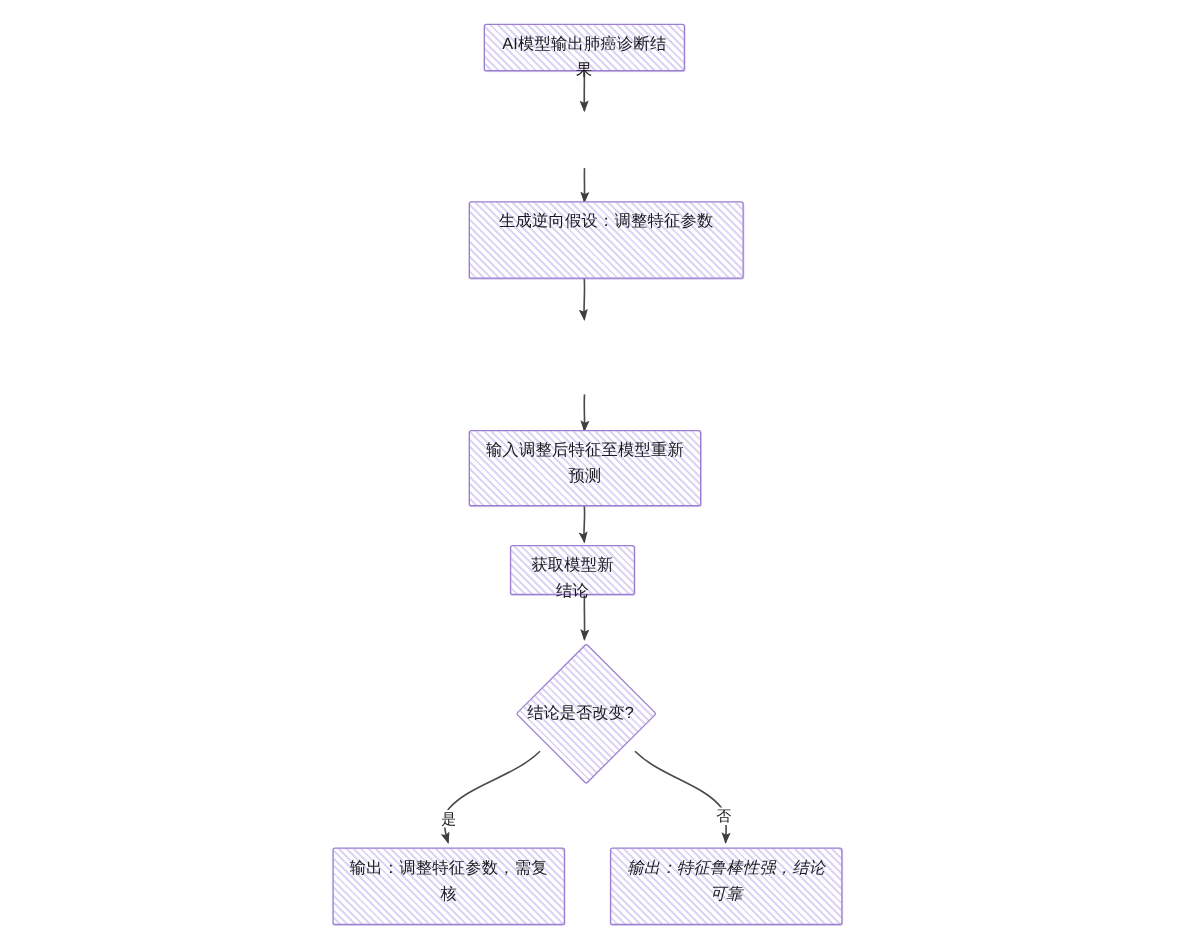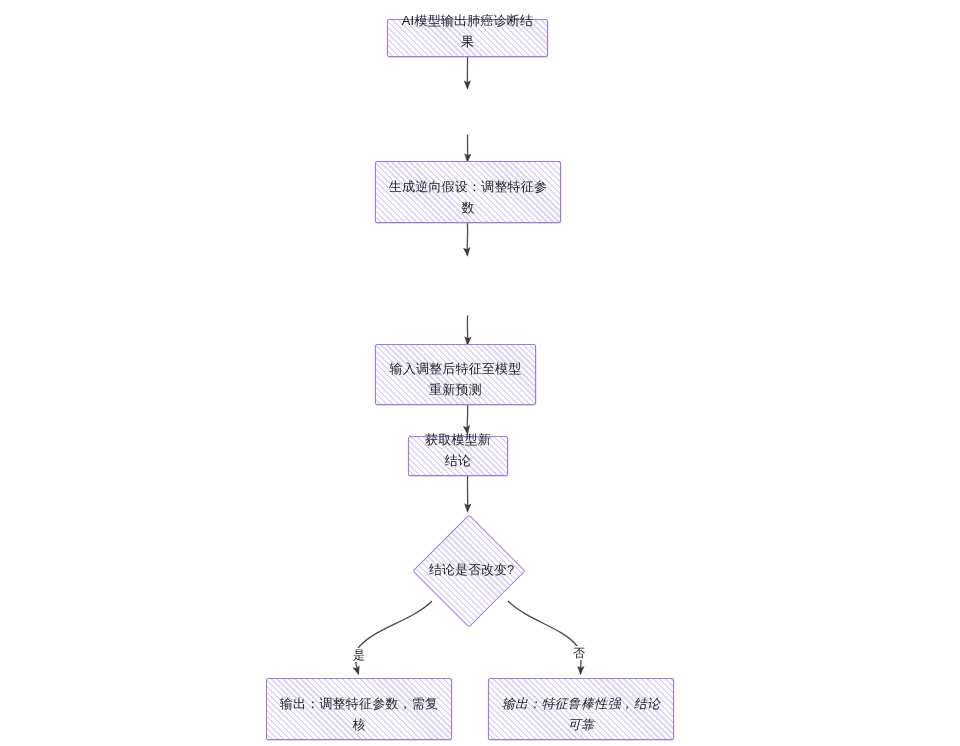--- a/index.html
+++ b/index.html
@@ -26,21 +26,21 @@
     left: 0;
     top: 0;
     width: 960px;
     height: 746px;
     pointer-events: none;
   }
   .node {
     position: absolute;
     box-sizing: border-box;
     display: flex;
-    align-items: flex-end;
+    align-items: flex-start;
     justify-content: center;
     text-align: center;
     color: #1b1b1f;
     font-size: 13px;
     line-height: 21px;
     letter-spacing: 0.2px;
     padding: 4px 10px;
   }
   .node .node-label {
     position: relative;
@@ -60,21 +60,21 @@
       rgba(196,181,236,0.45) 2.6px,
       rgba(196,181,236,0.45) 4.2px
     );
     box-shadow: 0.5px 0.5px 0 rgba(154,127,209,0.35),
                 -0.5px 0.8px 0 rgba(154,127,209,0.20);
   }
   .diamond-wrap {
     position: absolute;
     display: flex;
     align-items: center;
-    justify-content: flex-start;
+    justify-content: flex-end;
   }
   .diamond-shape {
     position: absolute;
     left: 0;
     top: 0;
     width: 100%;
     height: 100%;
     transform: rotate(45deg);
     border: 1.4px solid #9a7fd1;
     border-radius: 2px;
@@ -131,26 +131,26 @@
     <path d="M432,601 C412,621 375,628 359,647 C354,654 355,663 358.5,674" fill="none" stroke="#4a4a4a" stroke-width="1.3" marker-end="url(#arrowhead)"></path>
 
     <path d="M508,601 C528,621 562,627 577,646 C582,653 581,663 580.5,674" fill="none" stroke="#4a4a4a" stroke-width="1.3" marker-end="url(#arrowhead)"></path>
   </svg>
 
   <div class="node box" style="left:387px; top:19px; width:161px; height:38px;">
     <span class="node-label">AI模型输出肺癌诊断结果</span>
   </div>
 
 
-  <div class="node box" style="left:375px; top:161px; width:186px; height:62px;">
+  <div class="node box" style="left:375px; top:161px; width:220px; height:62px;">
     <span class="node-label">生成逆向假设：调整特征参数</span>
   </div>
 
 
-  <div class="node box" style="left:375px; top:344px; width:161px; height:61px;">
+  <div class="node box" style="left:375px; top:344px; width:186px; height:61px;">
     <span class="node-label">输入调整后特征至模型重新预测</span>
   </div>
 
   <div class="node box" style="left:408px; top:436px; width:100px; height:40px;">
     <span class="node-label">获取模型新结论</span>
   </div>
 
   <div class="diamond-wrap" style="left:429px; top:531px; width:78px; height:78px;">
     <div class="diamond-shape"></div>
     <span class="diamond-text">结论是否改变?</span>

